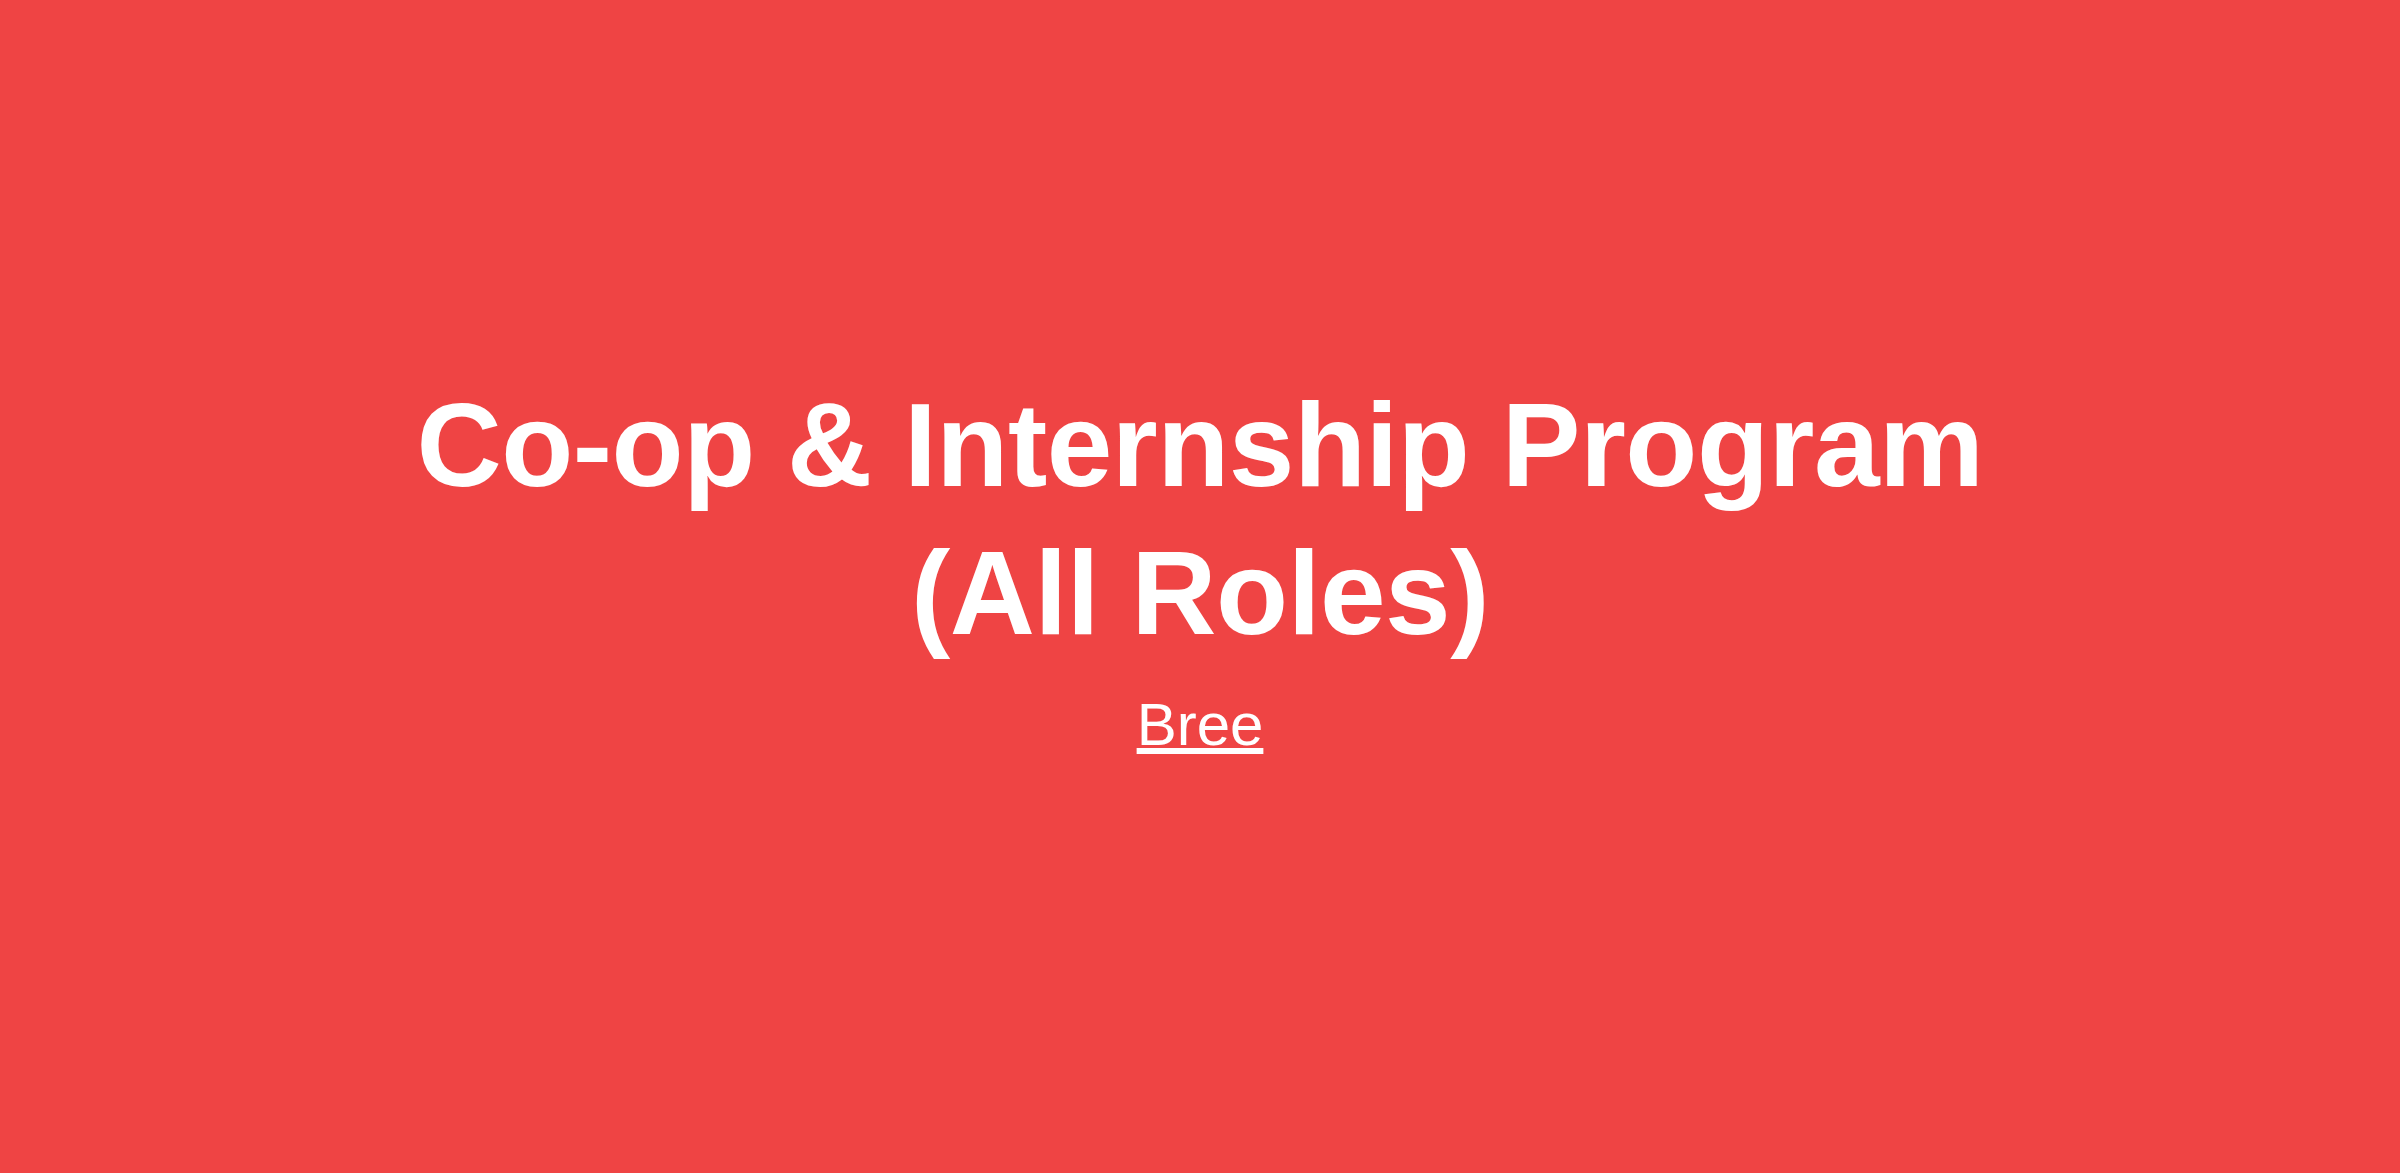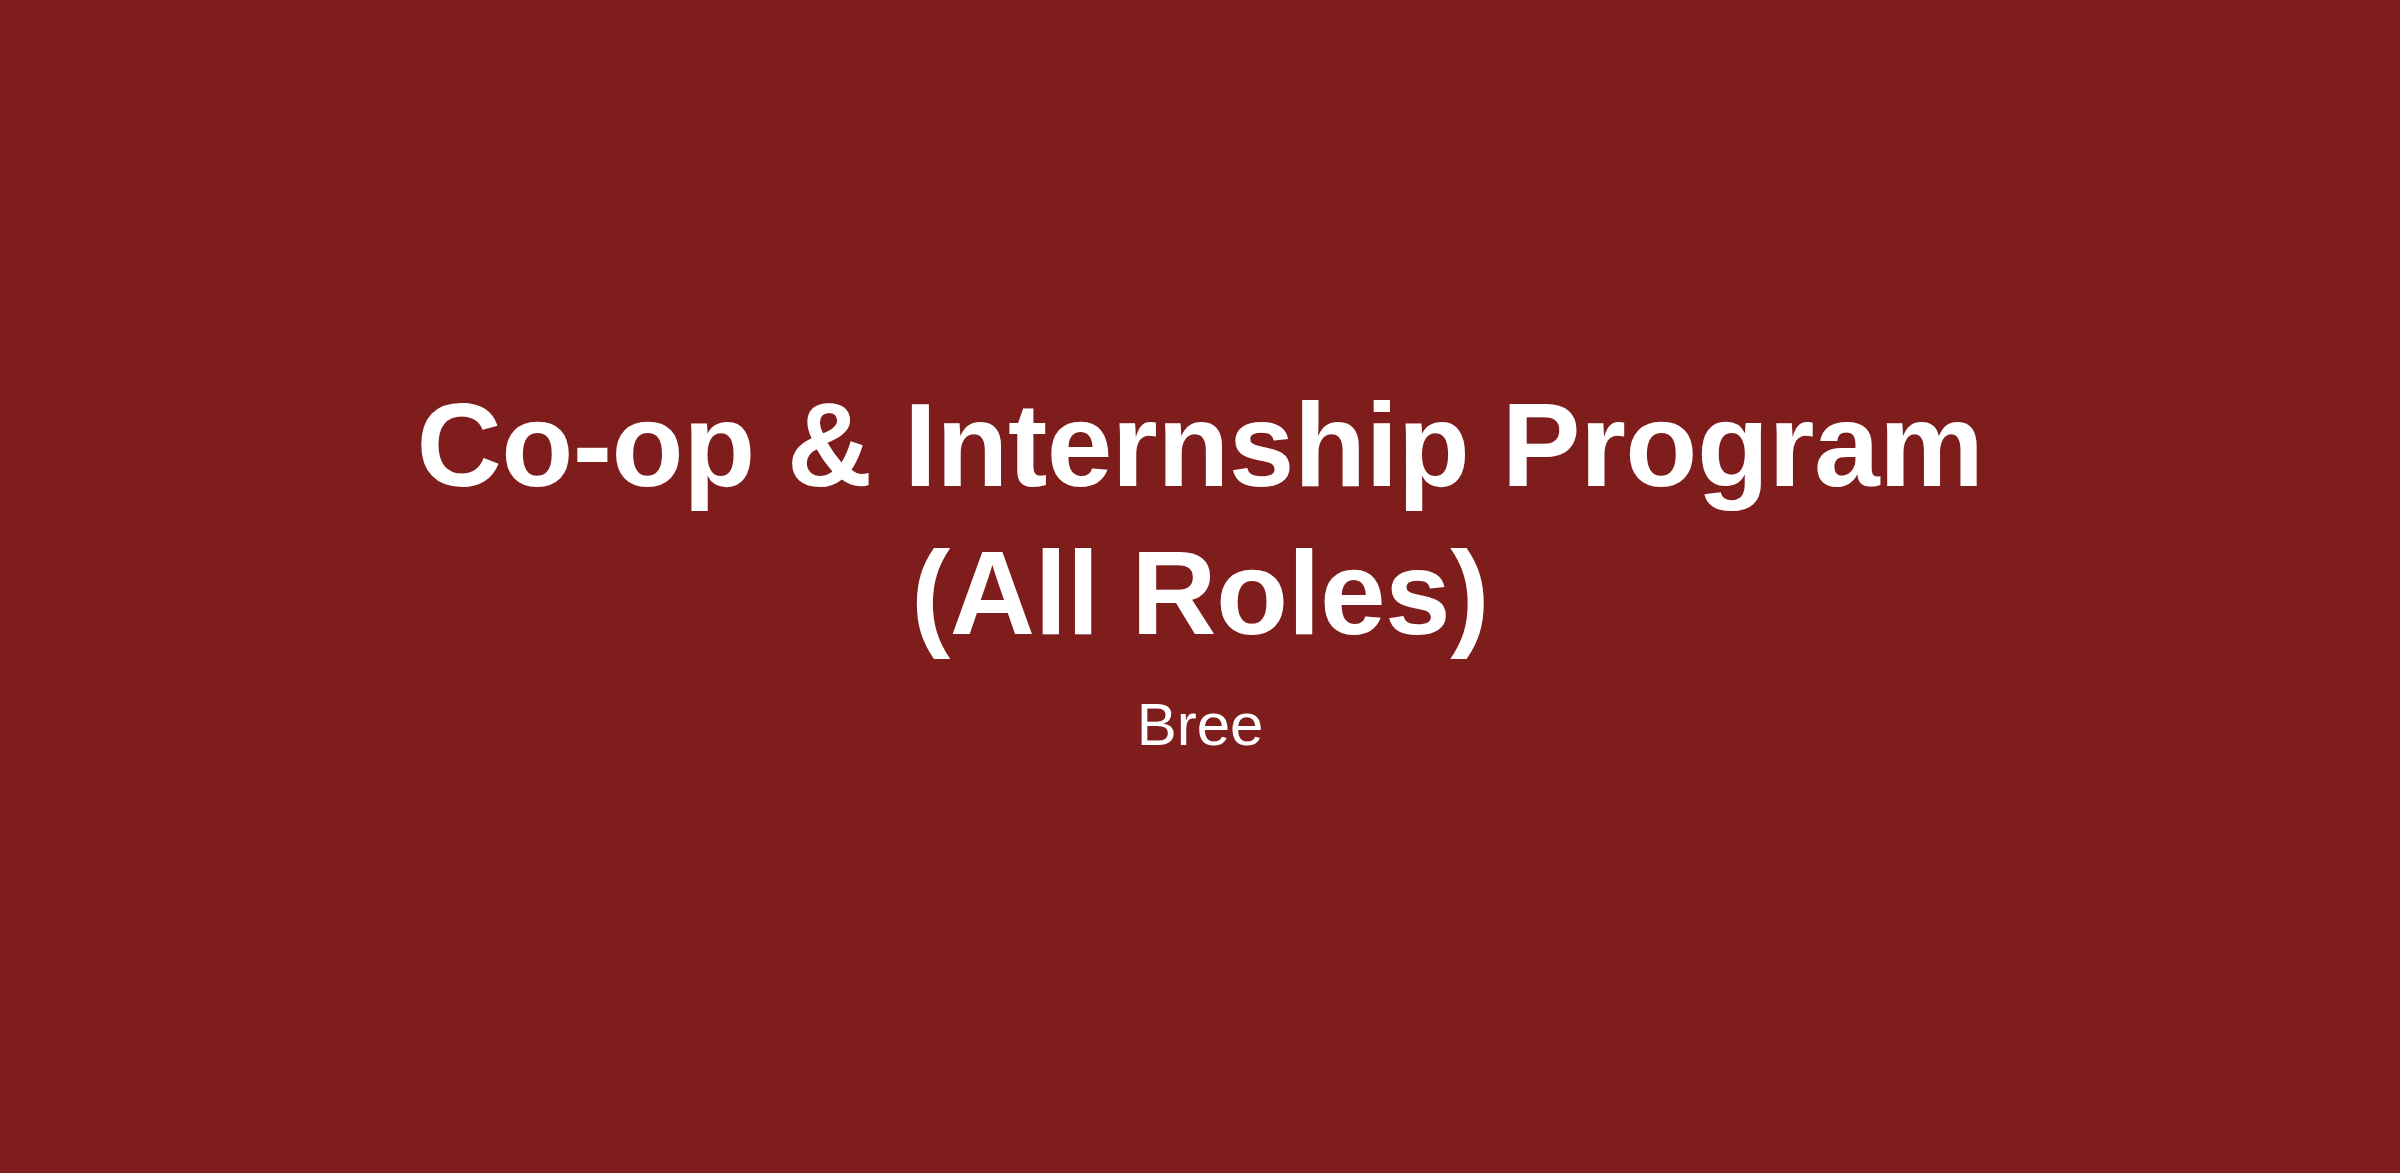--- a/index.html
+++ b/index.html
@@ -57,23 +57,24 @@
     margin: 0;
     padding: 0;
     margin-top: 22px;
     color: #ffffff;
     font-family: "Liberation Sans", sans-serif;
     font-size: 60px;
     font-weight: 400;
     line-height: 1.2;
     letter-spacing: 0px;
     text-align: left;
+    text-decoration: underline;
   }
 </style>
 </head>
 <body style="background: rgb(13, 110, 253);">
 
-<div class="slide" style="background: #7f1d1d;">
+<div class="slide" style="background: #ef4444;">
   <div class="slide-content">
     <h1 class="slide-title" style="color: rgb(255, 255, 255);">Co-op &amp; Internship Program (All Roles)</h1>
     <p class="slide-subtitle" style="color: rgb(255, 255, 255);">Bree</p>
   </div>
 </div>
 
 </body></html>

